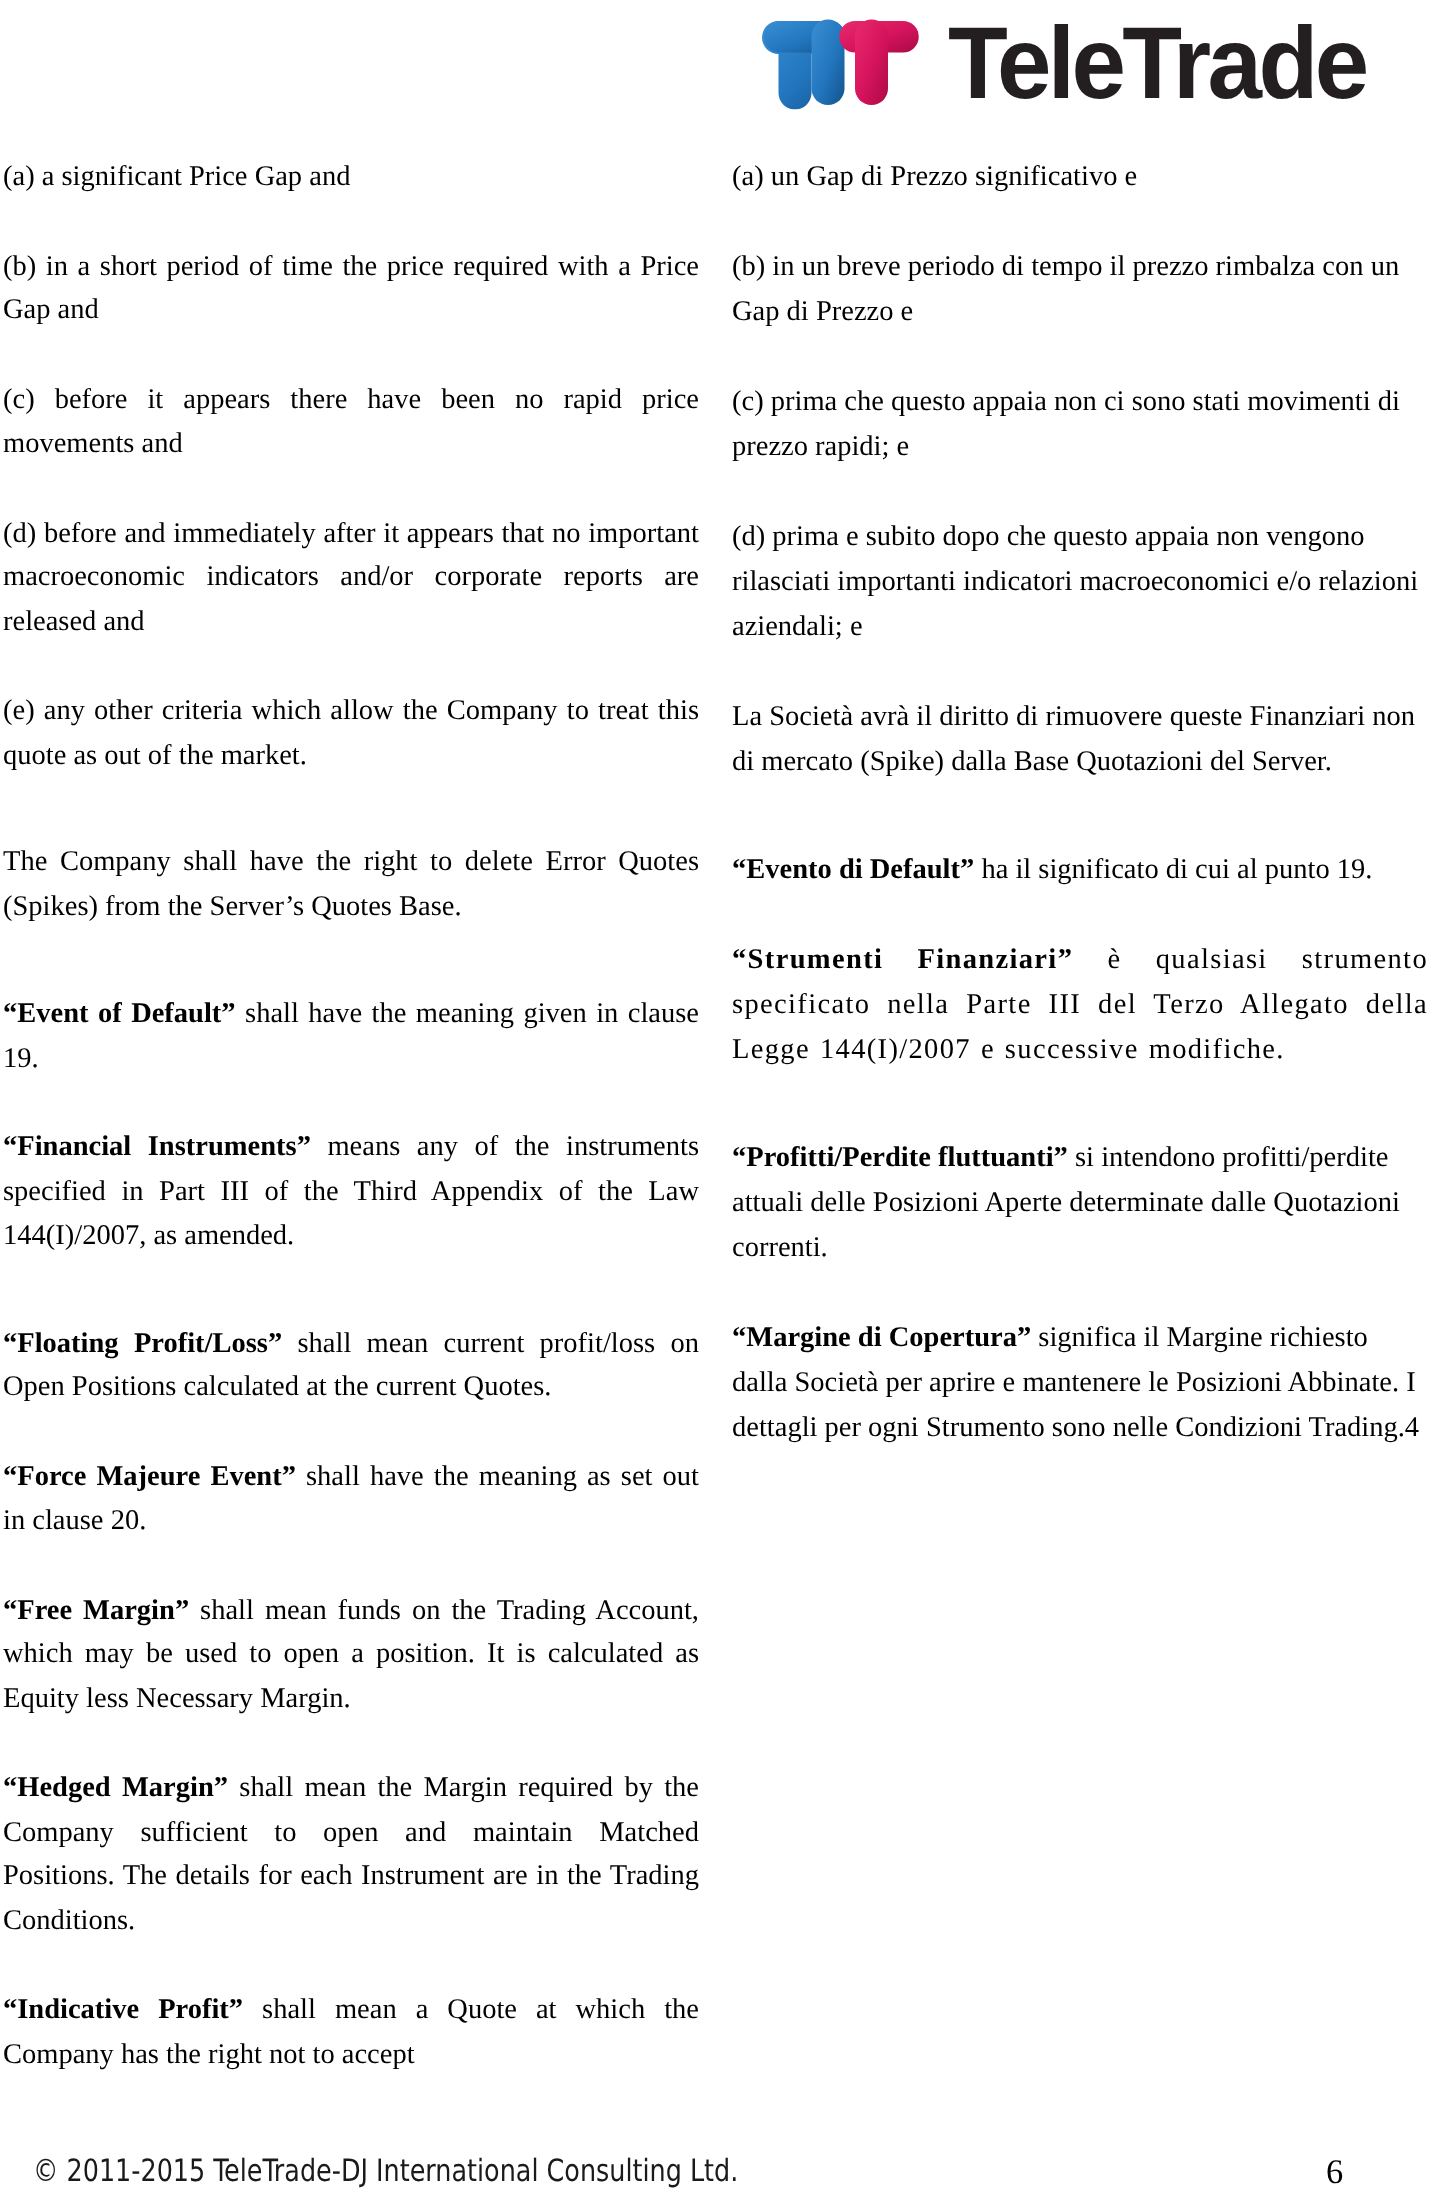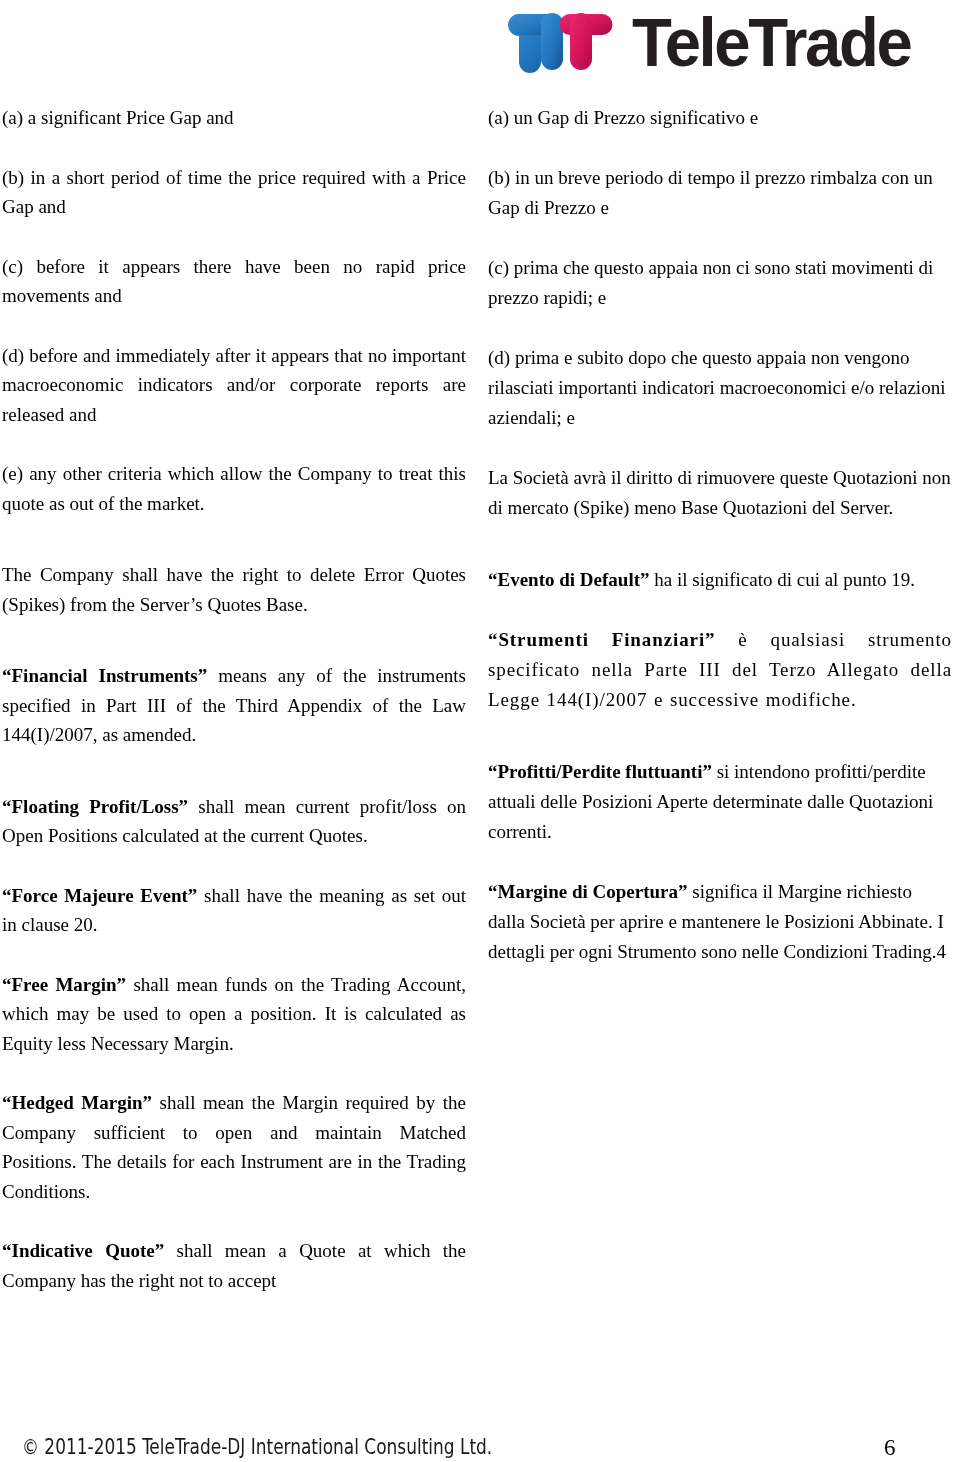--- a/index.html
+++ b/index.html
@@ -166,20 +166,23 @@
 
   <div class="col col-left">
 
     <p class="para gap-lg">(a)  a significant Price Gap and</p>
     <p class="para gap-lg">(b) in a short period of time the price required with a Price Gap and</p>
     <p class="para gap-lg">(c) before it appears there have been no rapid price movements and</p>
     <p class="para gap-lg">(d) before and immediately after it appears that no important macroeconomic indicators and/or corporate reports are released and</p>
     <p class="para gap-xl">(e) any other criteria which allow the Company to treat this quote as out of the market.</p>
     <p class="para gap-xl">The Company shall have the right to delete Error Quotes (Spikes) from the Server’s Quotes Base.</p>
 
+    <p class="para gap-lg">
+      <span class="term">“Event of Default”</span><span> shall have the meaning given in clause 19.</span>
+    </p>
 
     <p class="para gap-xl">
       <span class="term">“Financial Instruments”</span><span> means any of the instruments specified in Part III of the Third Appendix of the Law 144(I)/2007, as amended.</span>
     </p>
 
     <p class="para gap-lg">
       <span class="term">“Floating Profit/Loss”</span><span> shall mean current profit/loss on Open Positions calculated at the current Quotes.</span>
     </p>
 
     <p class="para gap-lg">
@@ -188,32 +191,32 @@
 
     <p class="para gap-lg">
       <span class="term">“Free Margin”</span><span> shall mean funds on the Trading Account, which may be used to open a position. It is calculated as Equity less Necessary Margin.</span>
     </p>
 
     <p class="para gap-lg">
       <span class="term">“Hedged Margin”</span><span> shall mean the Margin required by the Company sufficient to open and maintain Matched Positions. The details for each Instrument are in the Trading Conditions.</span>
     </p>
 
     <p class="para gap-sm">
-      <span class="term">“Indicative    Quote”</span><span> shall mean a Quote at which the Company has the right not to  accept</span>
+      <span class="term">“Indicative    Profit”</span><span> shall mean a Quote at which the Company has the right not to  accept</span>
     </p>
 
   </div>
 
   <div class="col col-right">
 
     <p class="para gap-lg">(a) un Gap di Prezzo significativo e</p>
     <p class="para gap-lg">(b) in un breve periodo di tempo il prezzo rimbalza con un Gap di Prezzo e</p>
     <p class="para gap-lg">(c) prima che questo appaia non ci sono stati movimenti di prezzo rapidi; e</p>
     <p class="para gap-lg">(d) prima e subito dopo che questo appaia non vengono rilasciati importanti indicatori macroeconomici e/o relazioni aziendali; e</p>
-    <p class="para gap-xl">La Società avrà il diritto di rimuovere queste Quotazioni non di mercato (Spike) meno Base Quotazioni del Server.</p>
+    <p class="para gap-xl">La Società avrà il diritto di rimuovere queste Finanziari non di mercato (Spike) dalla Base Quotazioni del Server.</p>
 
     <p class="para gap-lg justified">
       <span class="term">“Evento di Default”</span><span> ha il significato di cui al punto 19.</span>
     </p>
 
     <p class="para gap-xl spread">
       <span class="term">“Strumenti       Finanziari”</span><span> è   qualsiasi strumento specificato nella Parte III del Terzo Allegato della Legge 144(I)/2007 e successive modifiche.</span>
     </p>
 
     <p class="para gap-lg">

